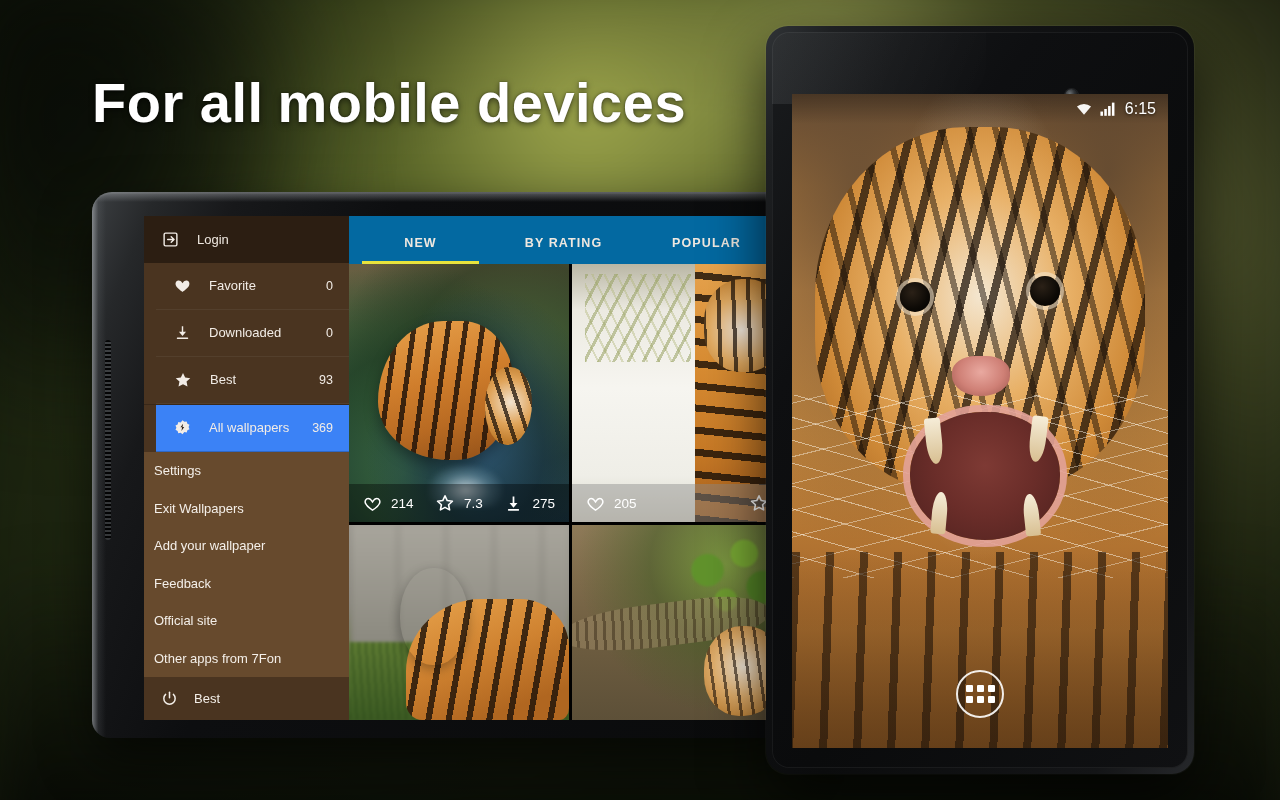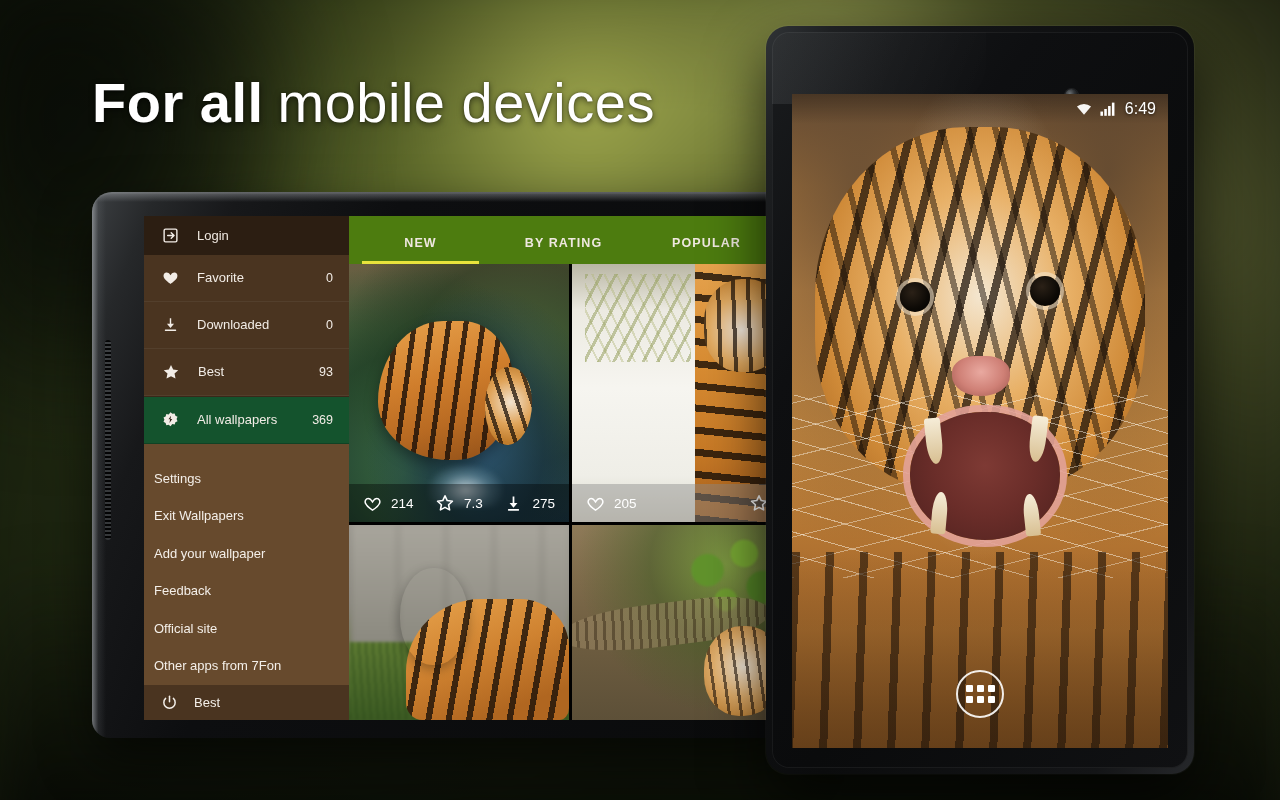--- a/index.html
+++ b/index.html
@@ -42,21 +42,21 @@
   }
 
   
   .headline {
     position:absolute; left:92px; top:74px;
     font-size:56px; line-height:1.05; color:#ffffff;
     letter-spacing:0.5px; white-space:nowrap;
     text-shadow:0 2px 6px rgba(0,0,0,0.55), 0 0 2px rgba(0,0,0,0.4);
   }
   .headline .hl-bold { font-weight:bold; }
-  .headline .hl-light { font-weight:400; margin-left:14px; }
+  .headline .hl-light { font-weight:700; margin-left:14px; }
 
   
   .tablet {
     position:absolute; left:92px; top:192px;
     width:700px; height:546px;
     background:linear-gradient(112deg,#3c3f42 0%, #26282a 7%, #17181a 16%, #0d0e10 34%, #0a0b0c 100%);
     border-radius:20px 8px 8px 18px;
     box-shadow:0 22px 50px rgba(0,0,0,0.62), 0 2px 0 rgba(255,255,255,0.05) inset;
     overflow:hidden;
   }
@@ -89,40 +89,40 @@
   .drawer { width:205px; flex:0 0 205px; background:#4a3420; display:flex; flex-direction:column; }
   .drawer-login {
     height:48px; background:#2c1e12; display:flex; align-items:center;
     padding-left:18px; gap:18px;
   }
   .drawer-login .dlabel { color:#efe8e0; font-size:13px; }
   .drawer-main { background:#4a3420; }
   .drawer-row {
     height:47px; display:flex; align-items:center; padding:0 16px 0 18px;
     gap:18px; border-bottom:1px solid rgba(255,255,255,0.055);
-    color:#f2ece6; font-size:13px;
+    color:#f2ece6; font-size:13px;margin-left:12px;
   }
   .drawer-row .rlabel { flex:1; }
   .drawer-row .rcount { font-size:12.5px; color:#f2ece6; }
-  .drawer-row.selected { background:#14532d; border-bottom-color:rgba(0,0,0,0.2); }
+  .drawer-row.selected { background:#3b82f6; border-bottom-color:rgba(0,0,0,0.2); }
   .drawer-sep { height:1px; background:rgba(0,0,0,0.22); }
-  .drawer-links { background:#674a2d; padding-top:16px; flex:1; }
+  .drawer-links { background:#674a2d; padding-top:0; flex:1; }
   .drawer-link {
     height:37.5px; display:flex; align-items:center; padding-left:10px;
     color:#f4efe9; font-size:13px;
   }
   .drawer-exit {
     height:44px; background:#4a3420; display:flex; align-items:center;
     padding-left:17px; gap:16px; color:#f4efe9; font-size:13px;
   }
 
   
   .content { flex:1; display:flex; flex-direction:column; min-width:0; background:#0e0b07; }
   .tabbar {
-    height:48px; background:#4d7c0f; display:flex; align-items:flex-end;
+    height:48px; background:#0369a1; display:flex; align-items:flex-end;
     flex:0 0 48px; position:relative;
   }
   .tab {
     flex:0 0 auto; width:143px; text-align:center; color:#efe8e0;
     font-size:12.5px; letter-spacing:1.1px; font-weight:bold;
     padding-bottom:14px; position:relative;
   }
   .tab.active::after {
     content:""; position:absolute; left:13px; right:13px; bottom:0;
     height:3px; background:#e8e33c;
@@ -598,21 +598,21 @@
         </svg>
       </span>
       <span>
         <svg width="17" height="14" viewBox="0 0 20 16" fill="#fff">
           <rect x="0.5" y="11" width="3" height="5"></rect>
           <rect x="5" y="8" width="3" height="8"></rect>
           <rect x="9.5" y="4.5" width="3" height="11.5"></rect>
           <rect x="14" y="0.5" width="3" height="15.5"></rect>
         </svg>
       </span>
-      <span class="clock">6:49</span>
+      <span class="clock">6:15</span>
     </div>
 
     <div class="drawer-btn">
       <span class="dots">
         <i></i>
           <i></i>
           <i></i>
           <i></i>
           <i></i>
           <i></i>

